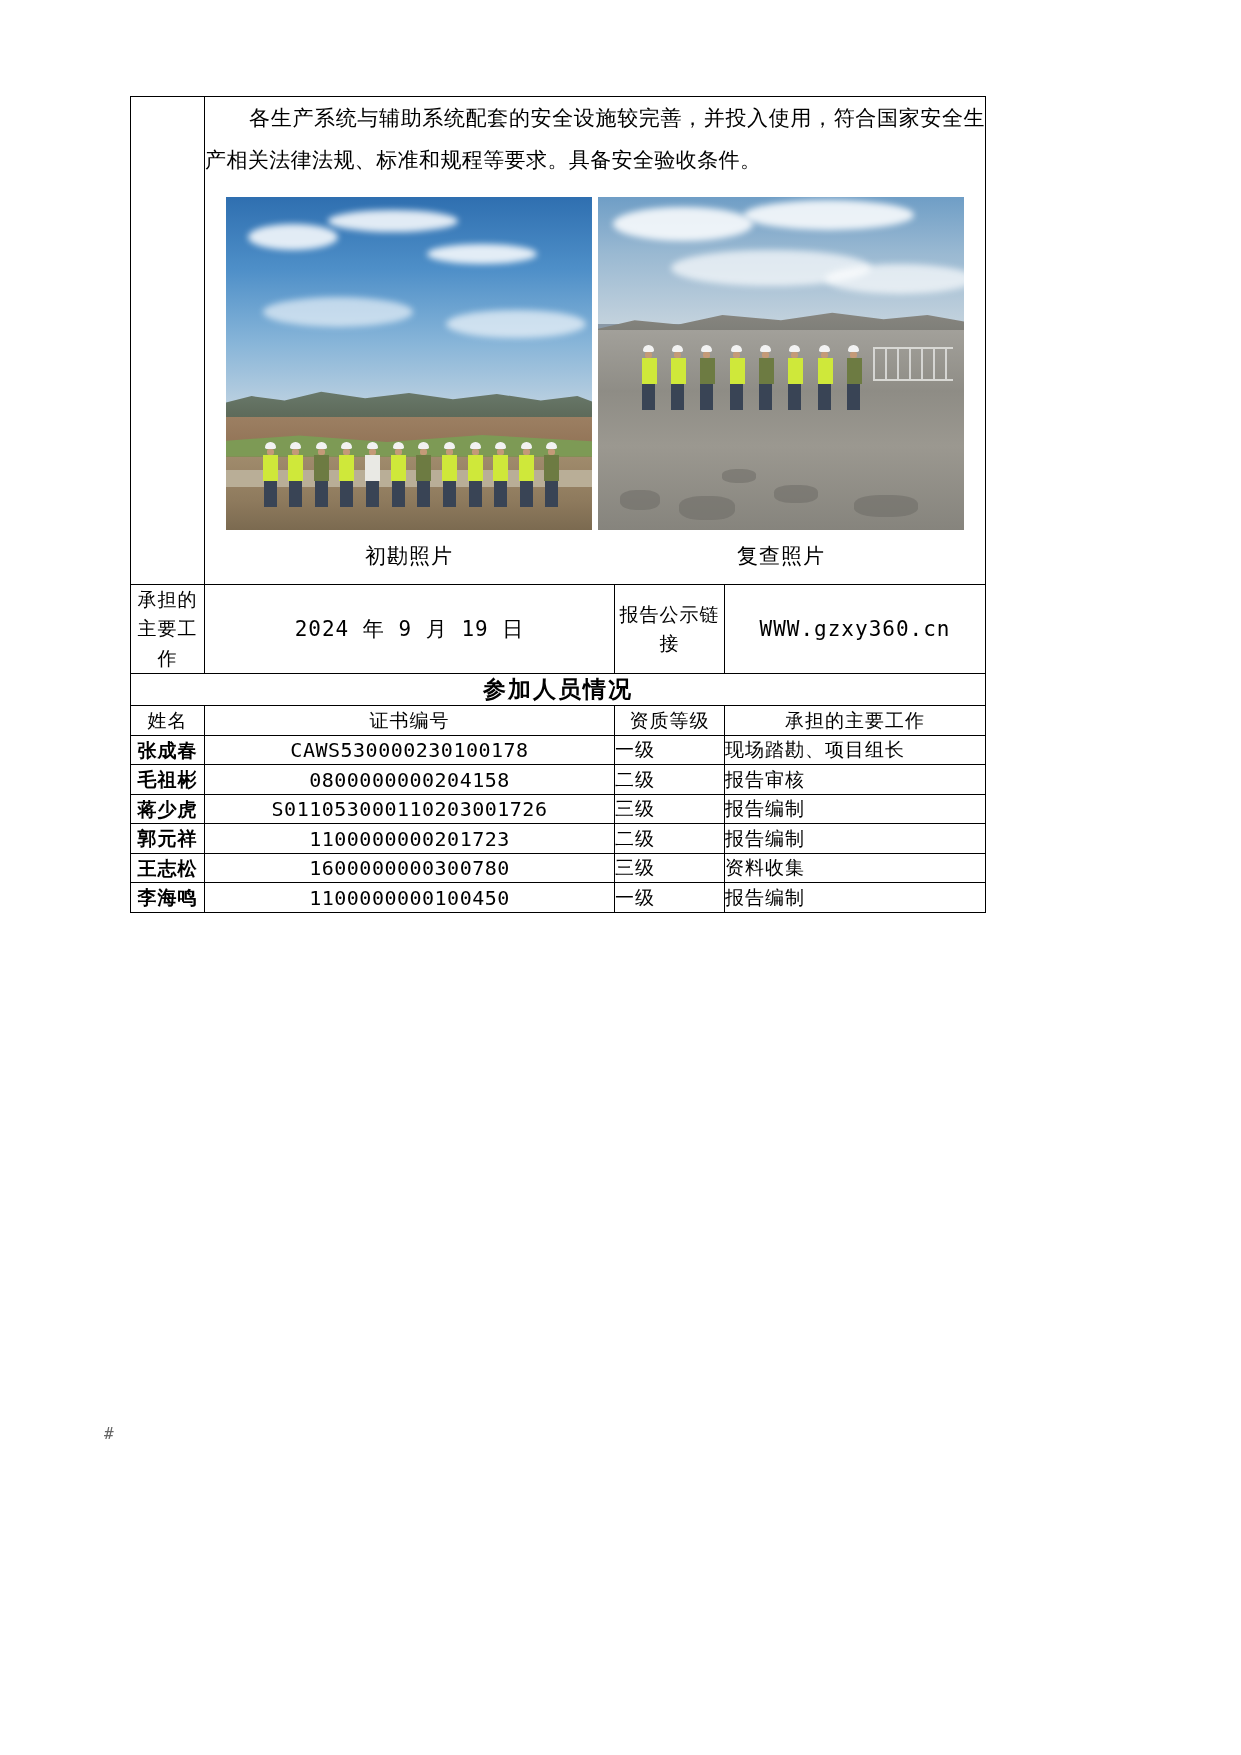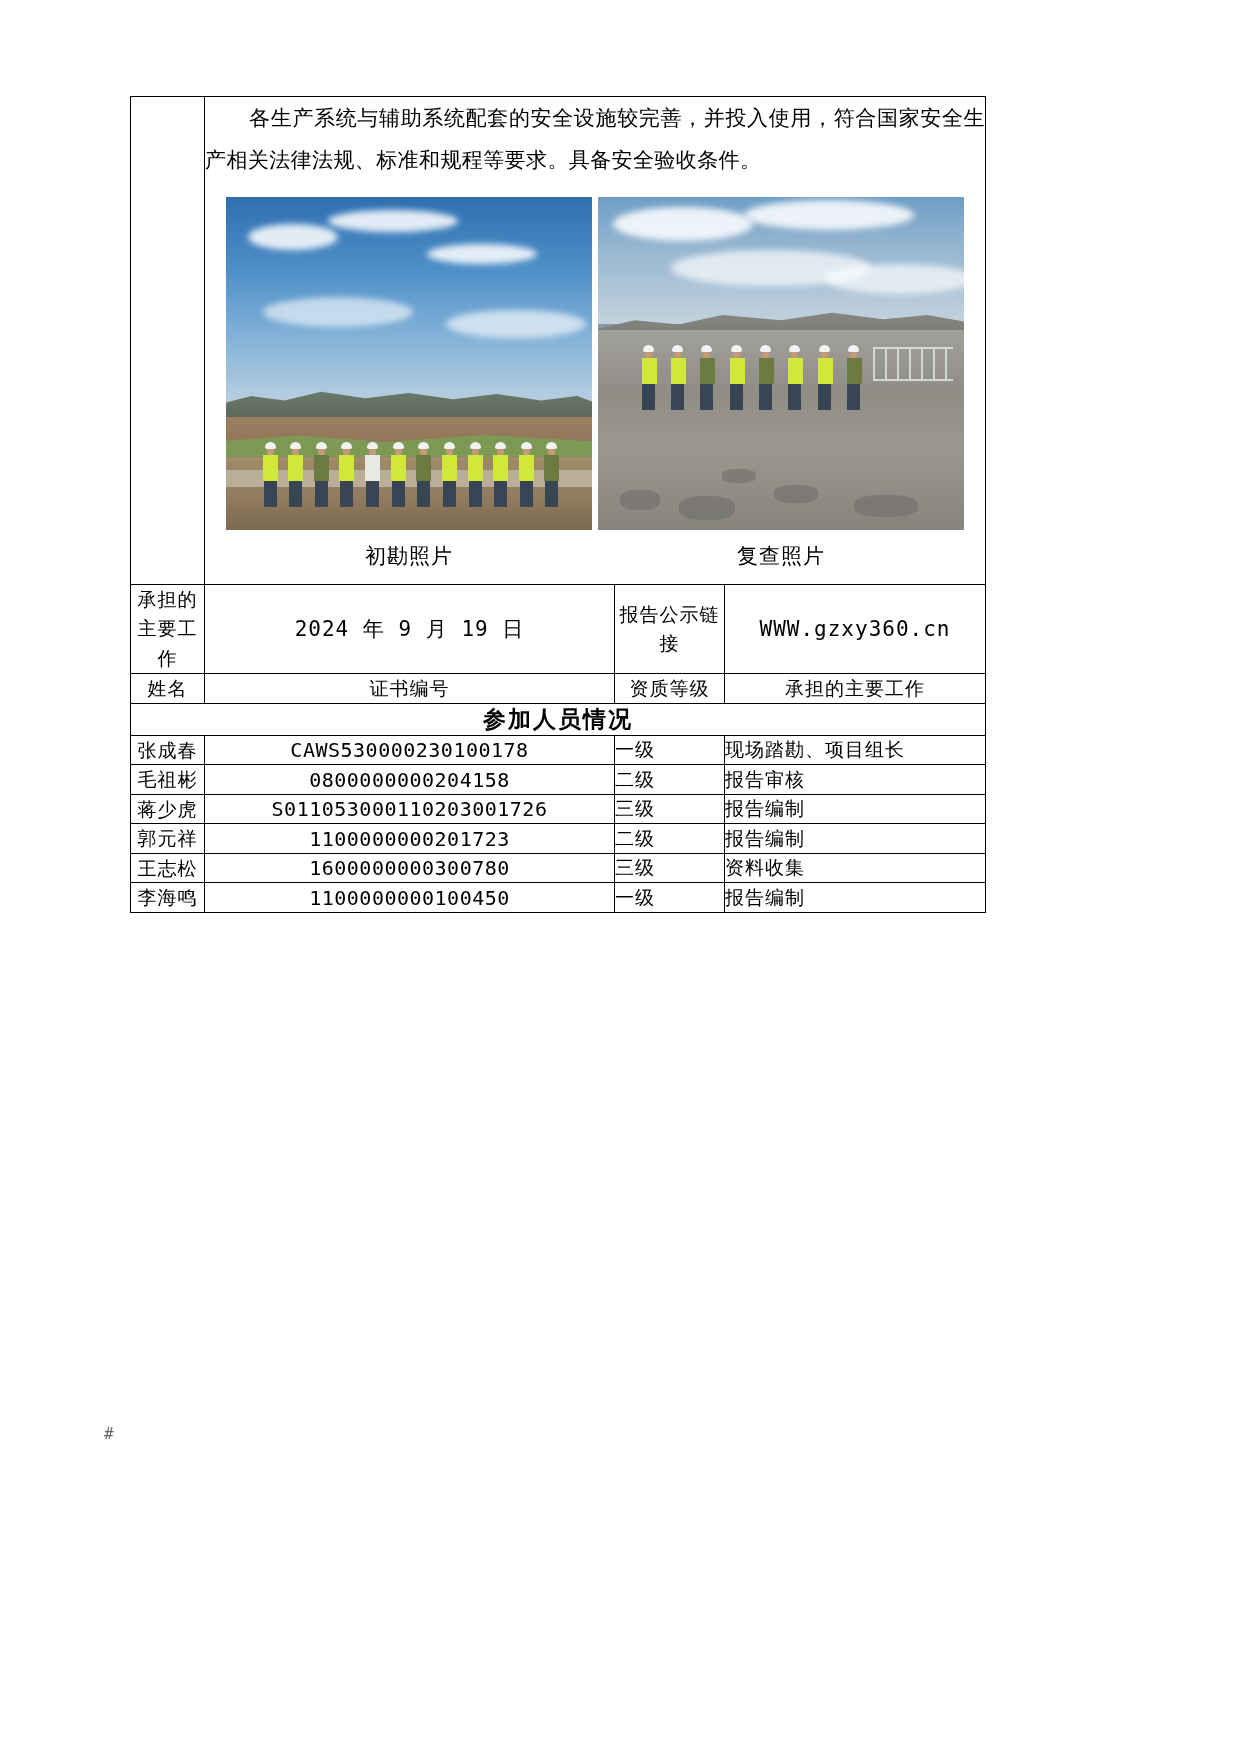--- a/index.html
+++ b/index.html
@@ -242,20 +242,21 @@
     letter-spacing: 1px;
   }
   .td-name {
     font-size: 19px;
     line-height: 1.5;
     padding: 8px 2px;
     letter-spacing: 1px;
     text-align: center;
     width: 74px;
     font-family: "DejaVu Sans", sans-serif;
+    font-weight: bold;
   }
   .td-cert {
     font-size: 20px;
     text-align: center;
     font-family: "DejaVu Sans Mono", monospace;
     letter-spacing: 0.5px;
     padding: 12px 4px;
   }
   .td-level {
     font-size: 19px;
@@ -461,31 +462,31 @@
     </tr>
 
     <tr>
       <td class="sub-label">承担的主要工作</td>
       <td class="sub-value">2024 年 9 月 19 日</td>
       <td class="link-label">报告公示链接</td>
       <td class="link-value">WWW.gzxy360.cn</td>
     </tr>
 
     <tr>
+      <td colspan="4" class="section-title">参加人员情况</td>
+    </tr>
+
+    <tr>
       <td class="th">姓名</td>
       <td class="th">证书编号</td>
       <td class="th">资质等级</td>
       <td class="th">承担的主要工作</td>
     </tr>
 
     <tr>
-      <td colspan="4" class="section-title">参加人员情况</td>
-    </tr>
-
-    <tr>
       <td class="td-name">张成春</td>
       <td class="td-cert">CAWS530000230100178</td>
       <td class="td-level">一级</td>
       <td class="td-work">现场踏勘、项目组长</td>
     </tr>
     <tr>
       <td class="td-name">毛祖彬</td>
       <td class="td-cert">0800000000204158</td>
       <td class="td-level">二级</td>
       <td class="td-work">报告审核</td>

